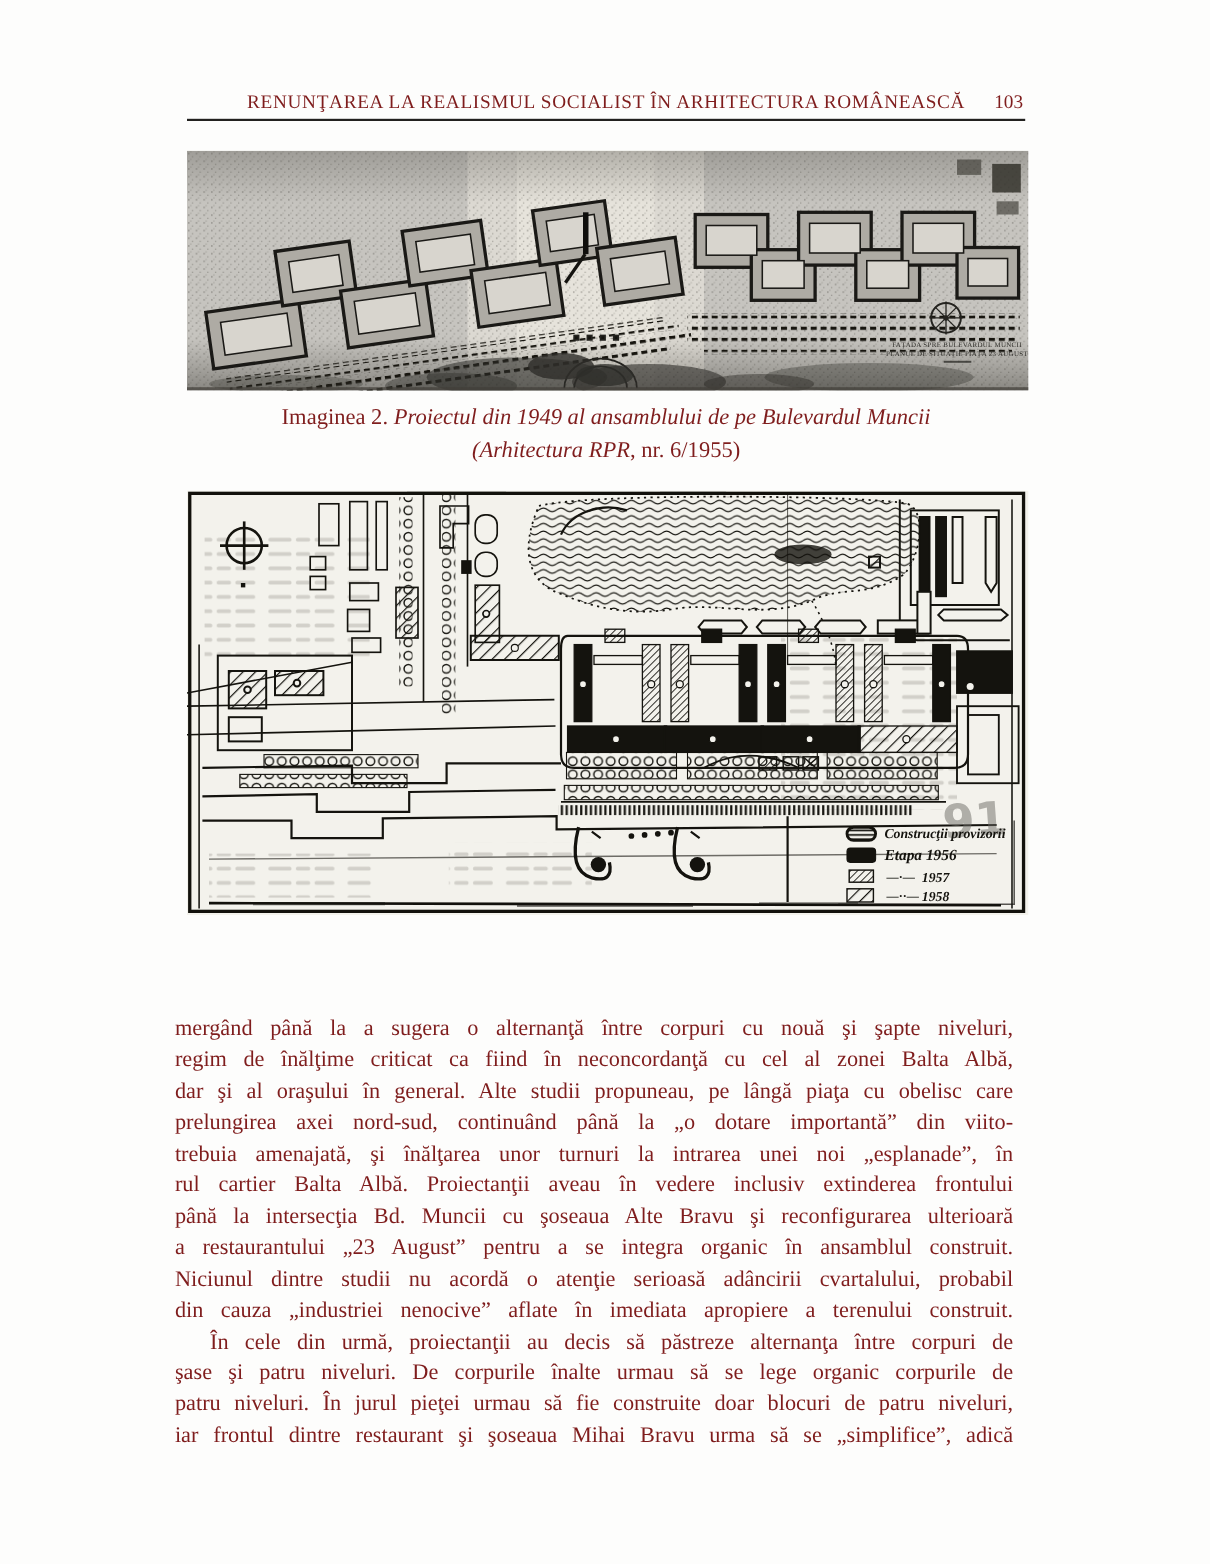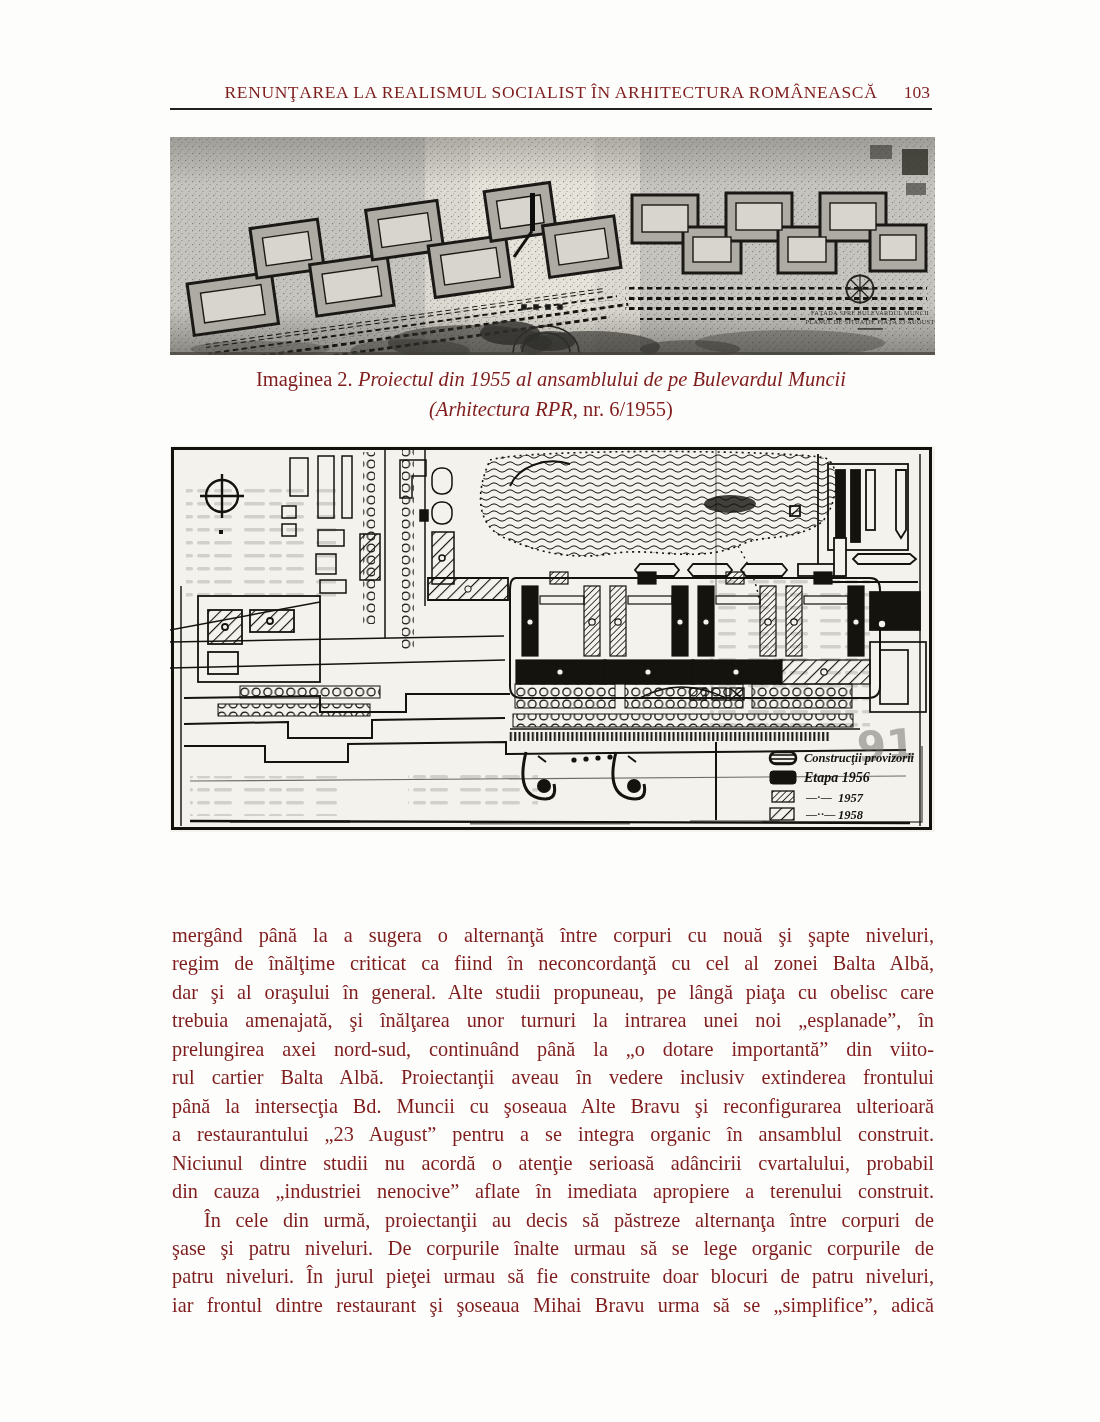--- a/index.html
+++ b/index.html
@@ -5,21 +5,21 @@
   html,body{margin:0;padding:0;background:#e8e8e6;}
   .page{position:relative;width:1100px;height:1422px;background:#fdfdfc;margin:0 auto;overflow:hidden;
         font-family:"Liberation Serif","DejaVu Serif",serif;color:#7f1d1d;}
   .hdr{position:absolute;left:170px;top:82px;width:762px;height:24px;}
   .hdr-title{position:absolute;left:0;right:0;text-align:center;font-size:17.5px;letter-spacing:.6px;
              font-weight:500;white-space:nowrap;}
   .hdr-num{position:absolute;right:2px;top:0;font-size:17.5px;}
   .hdr-rule{position:absolute;left:170px;top:108px;width:762px;height:2px;background:#22211f;}
   .fig{position:absolute;left:170px;}
   .caption{position:absolute;left:170px;width:762px;text-align:center;font-size:20.5px;line-height:30px;}
-  .body-text{position:absolute;left:172px;top:921px;width:762px;font-size:20.3px;line-height:28.45px;
+  .body-text{position:absolute;left:159px;top:921px;width:762px;font-size:20.3px;line-height:28.45px;
              word-spacing:-.3px;}
   .bline{text-align:justify;text-align-last:justify;white-space:nowrap;}
   .bline.ind{text-indent:32px;}
   svg{display:block;}
 </style>
 </head>
 <body>
 
 <div class="page">
 
@@ -143,21 +143,21 @@
     <g fill="#2f2e2a" font-family="Liberation Serif, serif" font-size="6.3" text-anchor="middle" letter-spacing=".3">
       <text x="700" y="178">FAŢADA SPRE BULEVARDUL MUNCII</text>
       <text x="700" y="187">PLANUL DE SITUAŢIE PIAŢA 23 AUGUST</text>
       <rect x="688" y="191" width="25" height="1.8" opacity=".8"></rect>
     </g>
     <rect x="0" y="215" width="765" height="3" fill="#413f39" opacity=".7"></rect>
   </svg>
   </div>
 
   <div class="caption" style="top:364px">
-    <div><span>Imaginea 2.</span> <i>Proiectul din 1955 al ansamblului de pe Bulevardul Muncii</i></div>
+    <div><span>Imaginea 2.</span> <i>Proiectul din 1949 al ansamblului de pe Bulevardul Muncii</i></div>
     <div><i>(Arhitectura RPR</i><span>, nr. 6/1955)</span></div>
   </div>
 
   <div class="fig" style="top:446px">
   <svg width="765" height="386" viewBox="0 0 765 386">
     <defs>
       <pattern id="waves" width="16" height="7" patternUnits="userSpaceOnUse">
         <path d="M0,3.5 q4,-3.2 8,0 q4,3.2 8,0" stroke="#14130e" stroke-width="1" fill="none"></path>
       </pattern>
       <pattern id="hfine" width="4.5" height="4.5" patternUnits="userSpaceOnUse" patternTransform="rotate(45)">
@@ -397,22 +397,22 @@
       <rect x="430" y="1" width="60" height="3" opacity=".4"></rect>
     </g>
   </svg>
   </div>
 
 
   <div class="body-text">
       <div class="bline">mergând până la a sugera o alternanţă între corpuri cu nouă şi şapte niveluri,</div>
       <div class="bline">regim de înălţime criticat ca fiind în neconcordanţă cu cel al zonei Balta Albă,</div>
       <div class="bline">dar şi al oraşului în general. Alte studii propuneau, pe lângă piaţa cu obelisc care</div>
+      <div class="bline">prelungirea axei nord-sud, continuând până la „o dotare importantă” din viito-</div>
       <div class="bline">trebuia amenajată, şi înălţarea unor turnuri la intrarea unei noi „esplanade”, în</div>
-      <div class="bline">prelungirea axei nord-sud, continuând până la „o dotare importantă” din viito-</div>
       <div class="bline">rul cartier Balta Albă. Proiectanţii aveau în vedere inclusiv extinderea frontului</div>
       <div class="bline">până la intersecţia Bd. Muncii cu şoseaua Alte Bravu şi reconfigurarea ulterioară</div>
       <div class="bline">a restaurantului „23 August” pentru a se integra organic în ansamblul construit.</div>
       <div class="bline">Niciunul dintre studii nu acordă o atenţie serioasă adâncirii cvartalului, probabil</div>
       <div class="bline">din cauza „industriei nenocive” aflate în imediata apropiere a terenului construit.</div>
       <div class="bline ind">În cele din urmă, proiectanţii au decis să păstreze alternanţa între corpuri de</div>
       <div class="bline">şase şi patru niveluri. De corpurile înalte urmau să se lege organic corpurile de</div>
       <div class="bline">patru niveluri. În jurul pieţei urmau să fie construite doar blocuri de patru niveluri,</div>
       <div class="bline">iar frontul dintre restaurant şi şoseaua Mihai Bravu urma să se „simplifice”, adică</div>
     </div>

